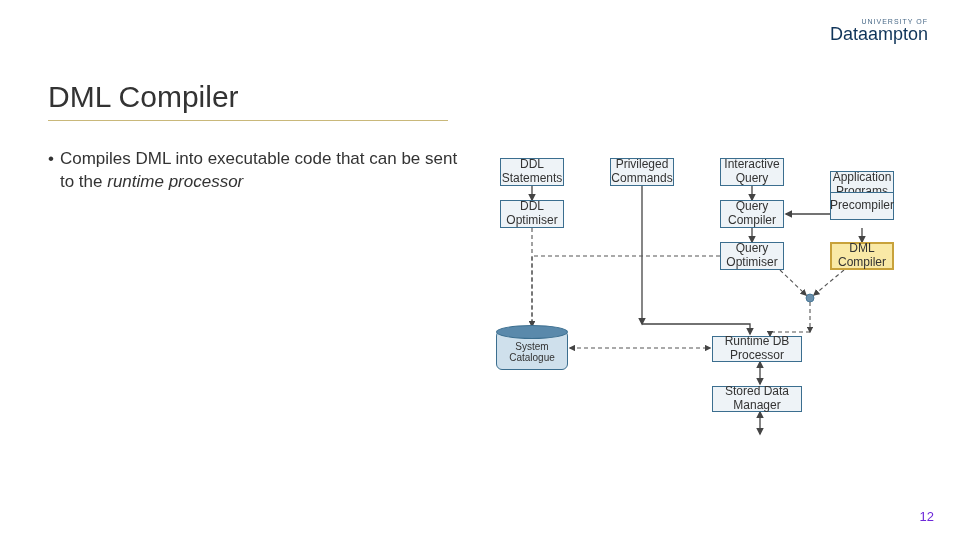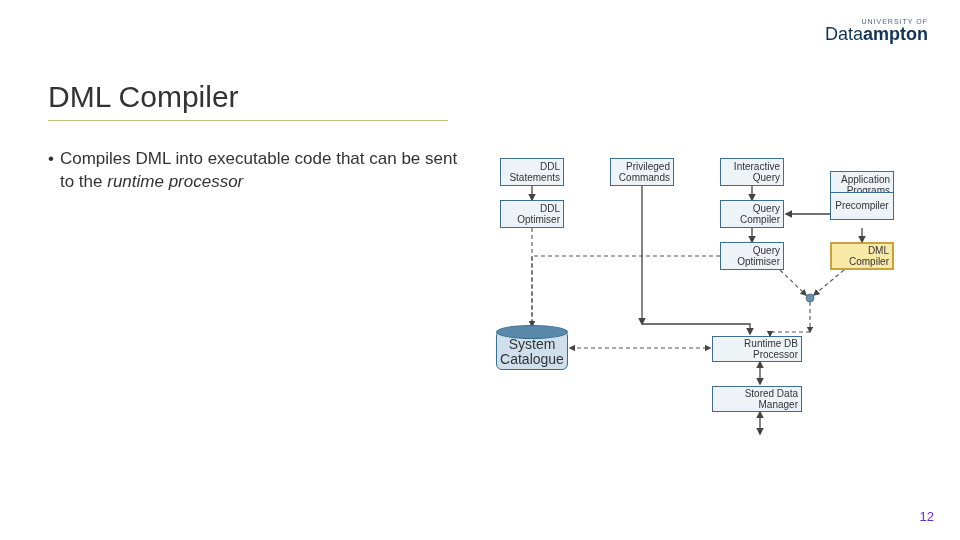--- a/index.html
+++ b/index.html
@@ -1,33 +1,33 @@
 <!DOCTYPE html>
 <html><head>
 <meta charset="utf-8">
 <style>
   html,body{margin:0;padding:0;width:960px;height:540px;font-family:"Segoe UI",Arial,sans-serif;background:#fff;color:#333;overflow:hidden}
   .slide{position:relative;width:960px;height:540px}
   .logo{position:absolute;top:18px;right:32px;text-align:right;line-height:1}
   .logo-top{font-size:7px;letter-spacing:1px;color:#4a6a88}
   .logo-main{font-size:18px;color:#10355a;font-weight:400}
-  .logo-main b{font-weight:700}
+  .logo-main b{font-weight:400}
   .title{position:absolute;top:80px;left:48px;font-size:30px;color:#333;font-weight:400}
   .title-rule{position:absolute;top:120px;left:48px;width:400px;height:1px;background:#c9b87a}
   .bullet{position:absolute;top:148px;left:48px;width:420px;font-size:17px;line-height:1.35;color:#333}
   .bullet .bp{display:flex;gap:6px}
   .bullet .em{font-style:italic}
   .pagenum{position:absolute;bottom:16px;right:26px;font-size:13px;color:#6d28d9}
 
   
   .dg{position:absolute;top:148px;left:480px;width:460px;height:370px}
-  .box{position:absolute;box-sizing:border-box;display:flex;align-items:center;justify-content:center;text-align:right;font-size:10px;line-height:1.15;padding:4px 3px;border:1px solid #3b6e8f;background:#eef3f7;width:64px;height:28px}
+  .box{position:absolute;box-sizing:border-box;display:flex;align-items:center;justify-content:center;text-align:center;font-size:12px;line-height:1.15;padding:4px 3px;border:1px solid #3b6e8f;background:#eef3f7;width:64px;height:28px}
   .hl{background:#f9e9a6;border:2px solid #c8a23b}
   .big{width:90px;height:26px}
-  .cyl{position:absolute;width:72px;height:40px;display:flex;align-items:center;justify-content:center;text-align:center;font-size:14px;line-height:1.1}
+  .cyl{position:absolute;width:72px;height:40px;display:flex;align-items:center;justify-content:center;text-align:center;font-size:10px;line-height:1.1}
   .cyl::before{content:"";position:absolute;inset:0;background:#cfe0ec;border:1px solid #3b6e8f;border-radius:6px}
   .cyl::after{content:"";position:absolute;left:0;right:0;top:-5px;height:12px;background:#5a89ab;border:1px solid #3b6e8f;border-radius:50%}
   .cyl span{position:relative;z-index:2;padding-top:4px}
   .cyl.lg{width:120px;height:44px;font-size:9px}
   svg.arrows{position:absolute;inset:0;width:460px;height:370px}
   .ar{stroke:#444;stroke-width:1.3;fill:none;marker-end:url(#ah)}
   .ard{stroke:#555;stroke-width:1.1;fill:none;stroke-dasharray:4 3;marker-end:url(#ah)}
   .arb{stroke:#444;stroke-width:1.3;fill:none;marker-start:url(#ah);marker-end:url(#ah)}
   .ardb{stroke:#555;stroke-width:1.1;fill:none;stroke-dasharray:4 3;marker-start:url(#ah);marker-end:url(#ah)}
   .dot{fill:#6a8fab;stroke:#3b6e8f;stroke-width:0.8}

